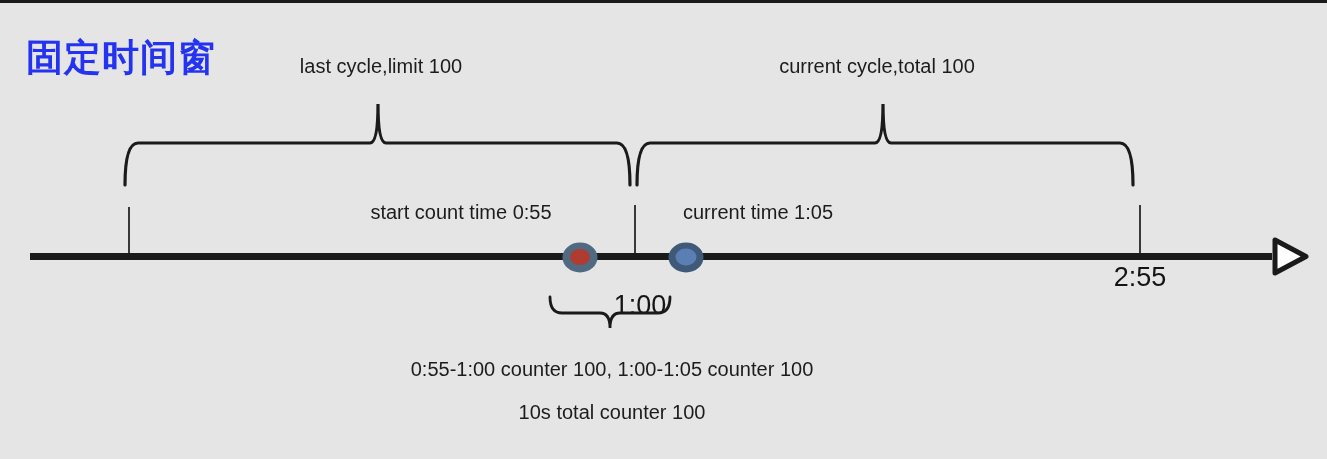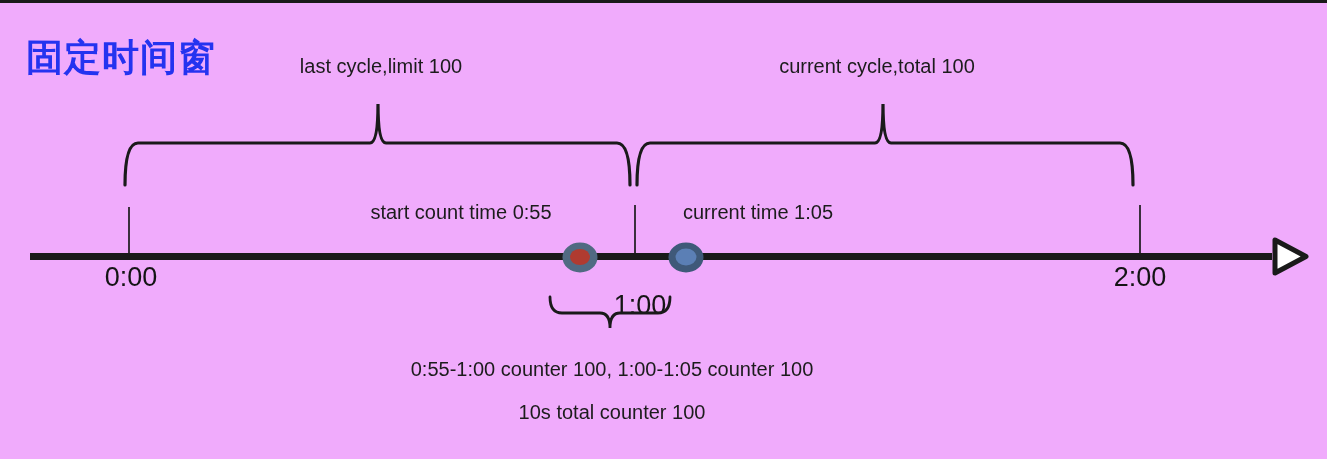--- a/index.html
+++ b/index.html
@@ -1,19 +1,19 @@
 <!DOCTYPE html>
 <html><head>
 <meta charset="utf-8">
 <style>
   html,body{margin:0;padding:0;background:#fff;}
   #canvas{
     position:relative;
     width:1327px;height:459px;
-    background:#f0abfc;
+    background:#e5e5e5;
     font-family:"Liberation Sans", sans-serif;
     color:#1c1c1c;
     overflow:hidden;
   }
   .abs{position:absolute;}
   .lbl{
     position:absolute;
     text-align:center;
     font-size:20px;
     line-height:1.15;
@@ -45,23 +45,22 @@
   <div class="abs" style="left:0;top:0;width:1327px;height:3px;background:#1a1a1a;"></div>
 
   <div id="title" style="color: rgb(36, 51, 240);">固定时间窗</div>
 
   <div class="lbl" style="left:201px;top:55px;width:360px;">last cycle,limit 100</div>
   <div class="lbl" style="left:697px;top:55px;width:360px;">current cycle,total 100</div>
 
   <div class="lbl" style="left:281px;top:201px;width:360px;">start count time 0:55</div>
   <div class="lbl" style="left:598px;top:201px;width:320px;">current time 1:05</div>
 
-  <div class="ticklbl" style="left:71px;top:262px;width:120px;">0:00</div>
   <div class="ticklbl" style="left:580px;top:246px;width:120px;margin-top:44px;">1:00</div>
-  <div class="ticklbl" style="left:1080px;top:262px;width:120px;">2:00</div>
+  <div class="ticklbl" style="left:1080px;top:262px;width:120px;">2:55</div>
 
   <div class="lbl" style="left:262px;top:358px;width:700px;">0:55-1:00 counter 100, 1:00-1:05 counter 100</div>
   <div class="lbl" style="left:262px;top:401px;width:700px;">10s total counter 100</div>
 
   <svg class="abs" style="left:0;top:0;" width="1327" height="459" viewBox="0 0 1327 459">
 
     <path d="M 125,185 Q 125,143 138,143 L 370,143 Q 378,143 378,104 Q 378,143 386,143 L 617,143 Q 630,143 630,185" fill="none" stroke="#1a1a1a" stroke-width="3.2" stroke-linecap="round"></path>
 
     <path d="M 637,185 Q 637,143 650,143 L 875,143 Q 883,143 883,104 Q 883,143 891,143 L 1120,143 Q 1133,143 1133,185" fill="none" stroke="#1a1a1a" stroke-width="3.2" stroke-linecap="round"></path>
 

